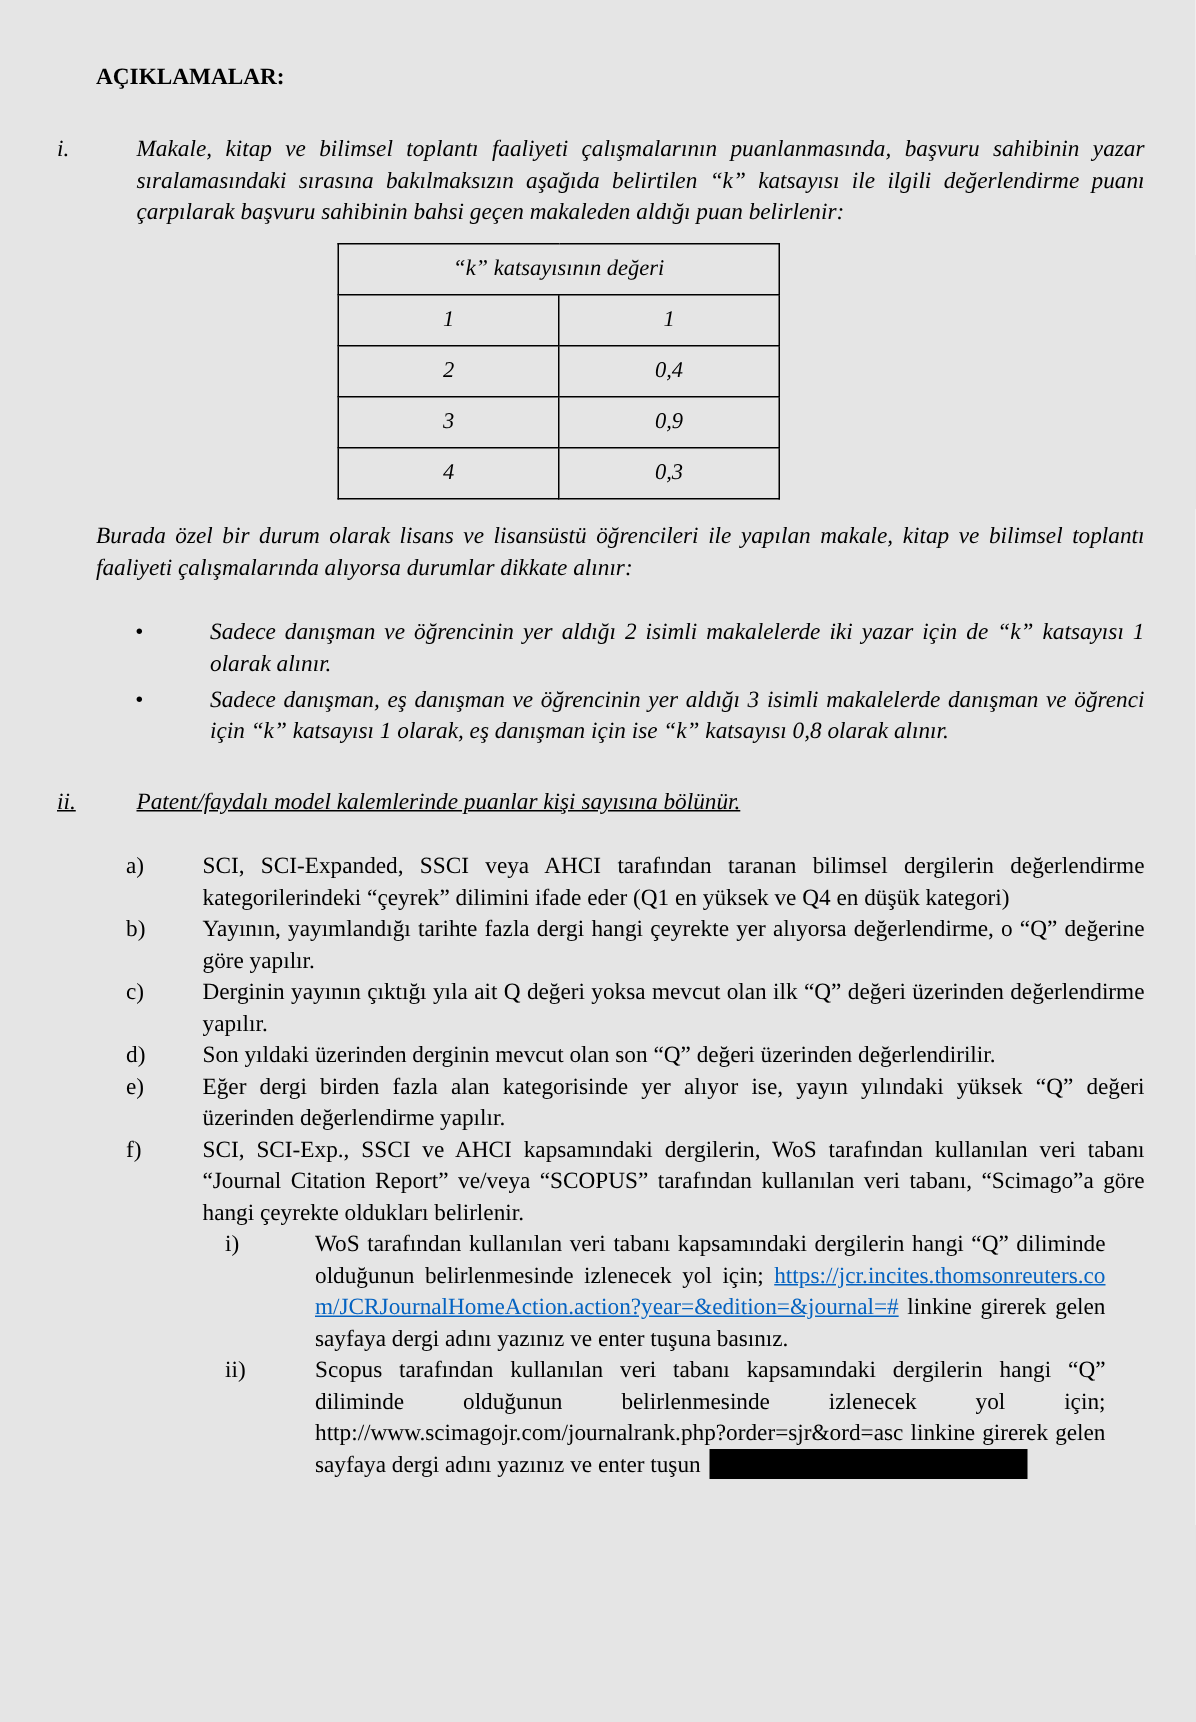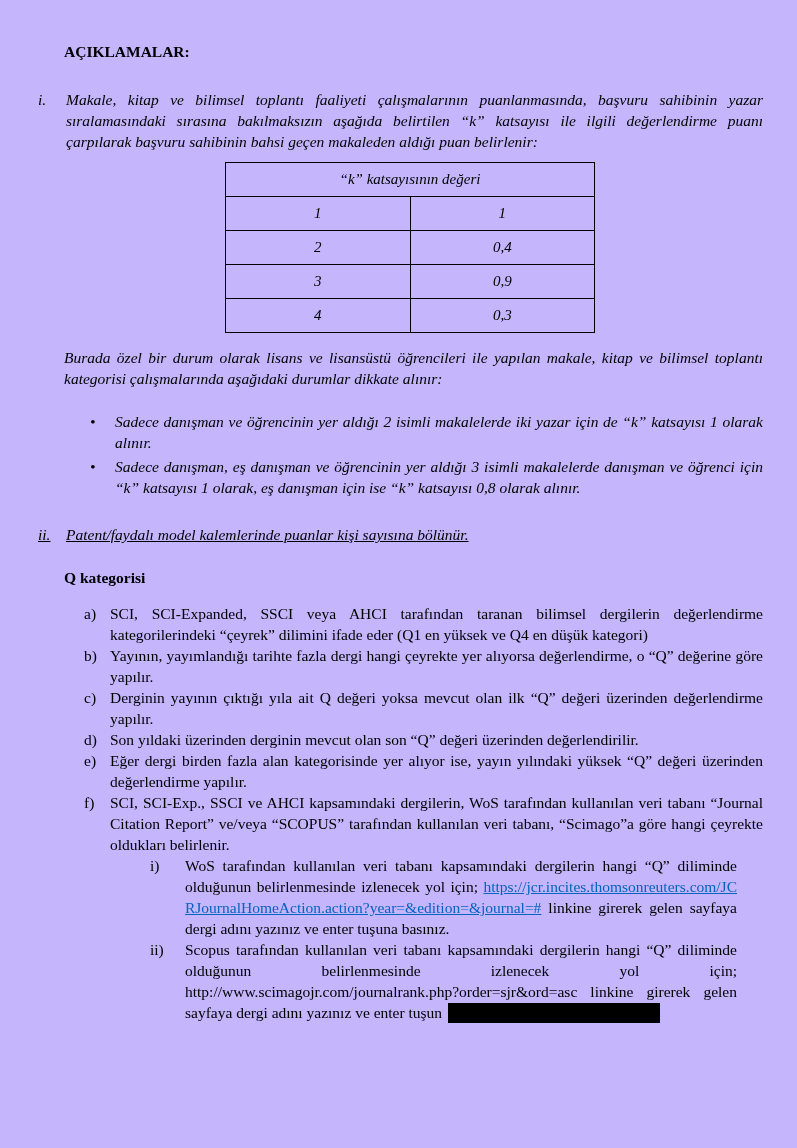--- a/index.html
+++ b/index.html
@@ -5,32 +5,32 @@
   html, body { margin: 0; padding: 0; }
   body {
     width: 797px; height: 1148px; background: #ffffff; color: #000000;
     font-family: "Liberation Serif", "DejaVu Serif", serif;
     font-size: 15.5px; line-height: 21px;
   }
   p { margin: 0; }
   .page {
     position: relative; box-sizing: border-box;
     width: 797px; height: 1148px; overflow: hidden;
-    padding: 41px 34px 0 38px; background: #c4b5fd;
+    padding: 41px 34px 0 38px; background: #e5e5e5;
   }
   .italic { font-style: italic; }
-  .just { text-align: justify; }
+  .just { text-align: justify; margin-left: 25px; }
   .doc-title { font-weight: bold; margin: 0 0 27px 26px; }
   .flexrow { display: flex; align-items: flex-start; }
   .marker { flex: 0 0 28px; }
   .body { flex: 1; }
   .item-i { margin-bottom: 10px; }
   .ktable {
     border-collapse: collapse; margin: 4px 0 14px 187px;
-    width: 370px; font-style: italic; table-layout: fixed;
+    width: 295px; font-style: italic; table-layout: fixed;
   }
   .ktable td {
     border: 1px solid #000; text-align: center;
     padding: 7px 4px; font-size: 15px; line-height: 19px;
   }
   .note { margin: 0 0 22px 26px; }
   .bullets { margin: 0 0 26px 52px; }
   .bullet-item { display: flex; margin-bottom: 3px; }
   .bullet-item .marker { flex: 0 0 25px; }
   .item-ii { margin-bottom: 22px; text-decoration: underline; }
@@ -76,39 +76,38 @@
         <td>3</td>
         <td>0,9</td>
       </tr>
       <tr>
         <td>4</td>
         <td>0,3</td>
       </tr>
     </tbody>
   </table>
 
-  <p class="note italic just">Burada özel bir durum olarak lisans ve lisansüstü öğrencileri ile yapılan makale, kitap ve bilimsel toplantı kategorisi çalışmalarında aşağıdaki durumlar dikkate alınır:</p>
+  <p class="note italic just">Burada özel bir durum olarak lisans ve lisansüstü öğrencileri ile yapılan makale, kitap ve bilimsel toplantı faaliyeti çalışmalarında alıyorsa durumlar dikkate alınır:</p>
 
   <div class="bullets">
     <div class="bullet-item italic">
       <span class="marker">•</span>
       <p class="body just">Sadece danışman ve öğrencinin yer aldığı 2 isimli makalelerde iki yazar için de “k” katsayısı 1 olarak alınır.</p>
     </div>
     <div class="bullet-item italic">
       <span class="marker">•</span>
       <p class="body just">Sadece danışman, eş danışman ve öğrencinin yer aldığı 3 isimli makalelerde danışman ve öğrenci için “k” katsayısı 1 olarak, eş danışman için ise “k” katsayısı 0,8 olarak alınır.</p>
     </div>
   </div>
 
   <div class="flexrow italic item-ii">
     <span class="marker">ii.</span>
     <p class="body just">Patent/faydalı model kalemlerinde puanlar kişi sayısına bölünür.</p>
   </div>
 
-  <div class="q-heading">Q kategorisi</div>
 
   <div class="q-list">
 
     <div class="q-item">
       <span class="marker">a)</span>
       <p class="body just">SCI, SCI-Expanded, SSCI veya AHCI tarafından taranan bilimsel dergilerin değerlendirme kategorilerindeki “çeyrek” dilimini ifade eder (Q1 en yüksek ve Q4 en düşük kategori)</p>
     </div>
     <div class="q-item">
       <span class="marker">b)</span>
       <p class="body just">Yayının, yayımlandığı tarihte fazla dergi hangi çeyrekte yer alıyorsa değerlendirme, o “Q” değerine göre yapılır.</p>

